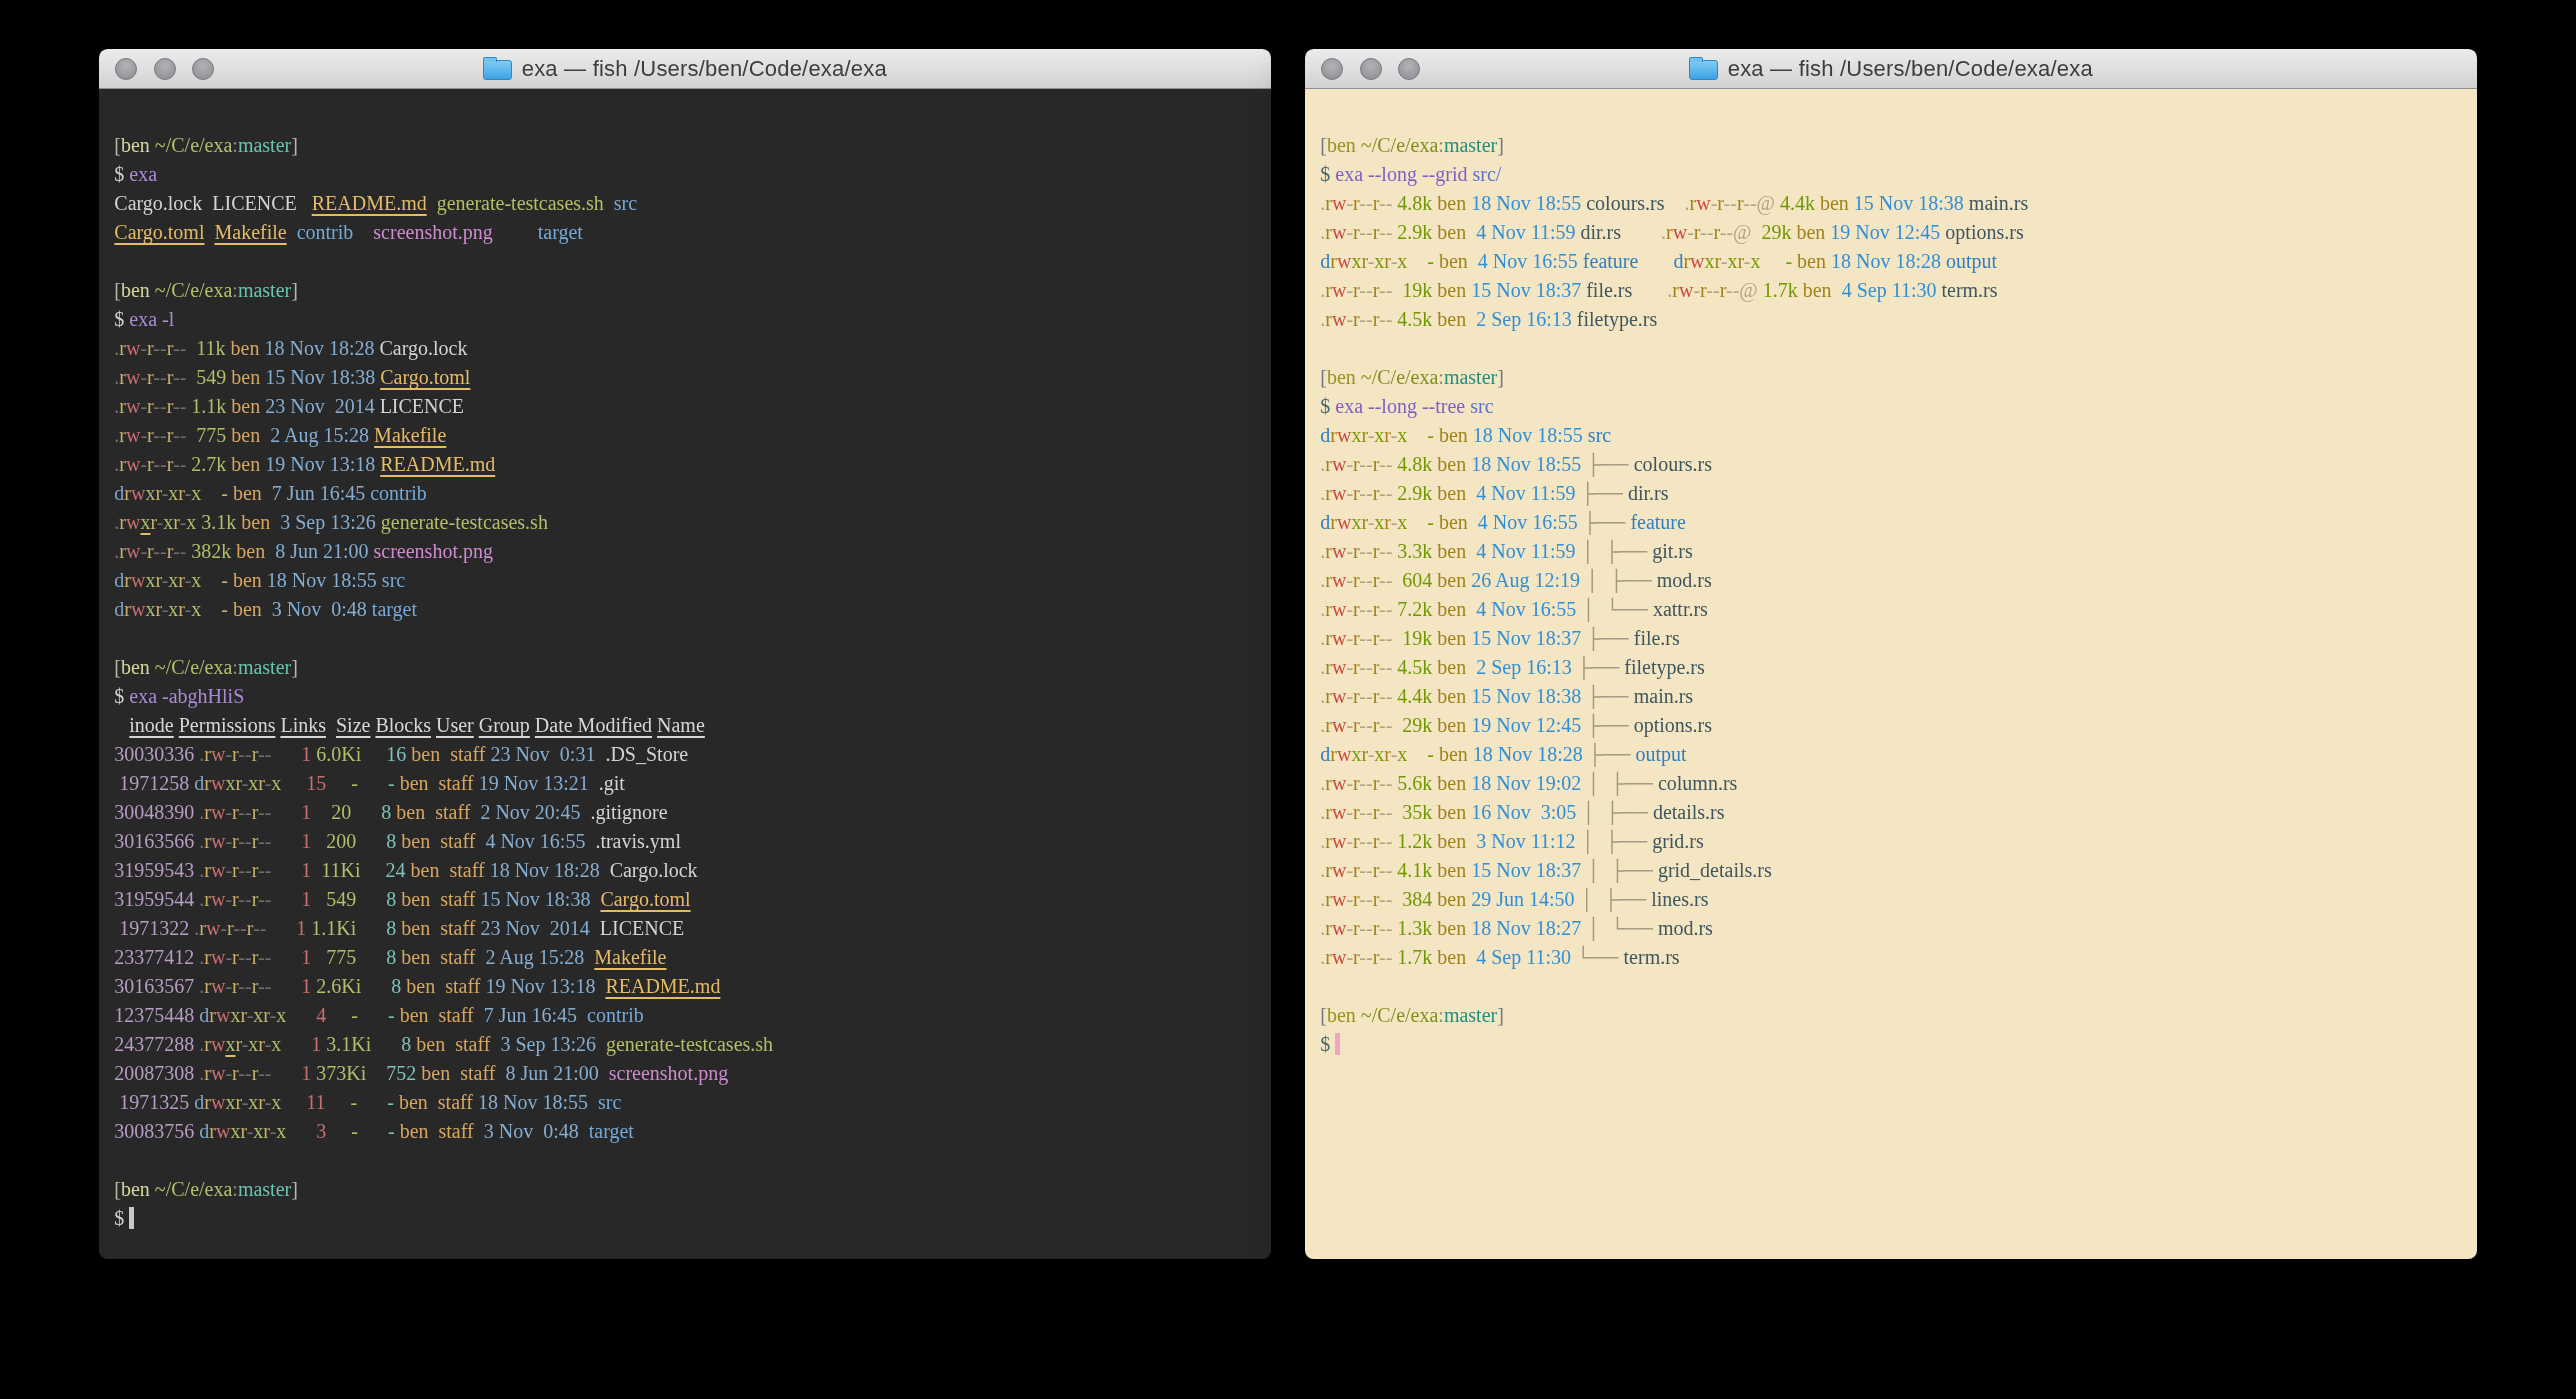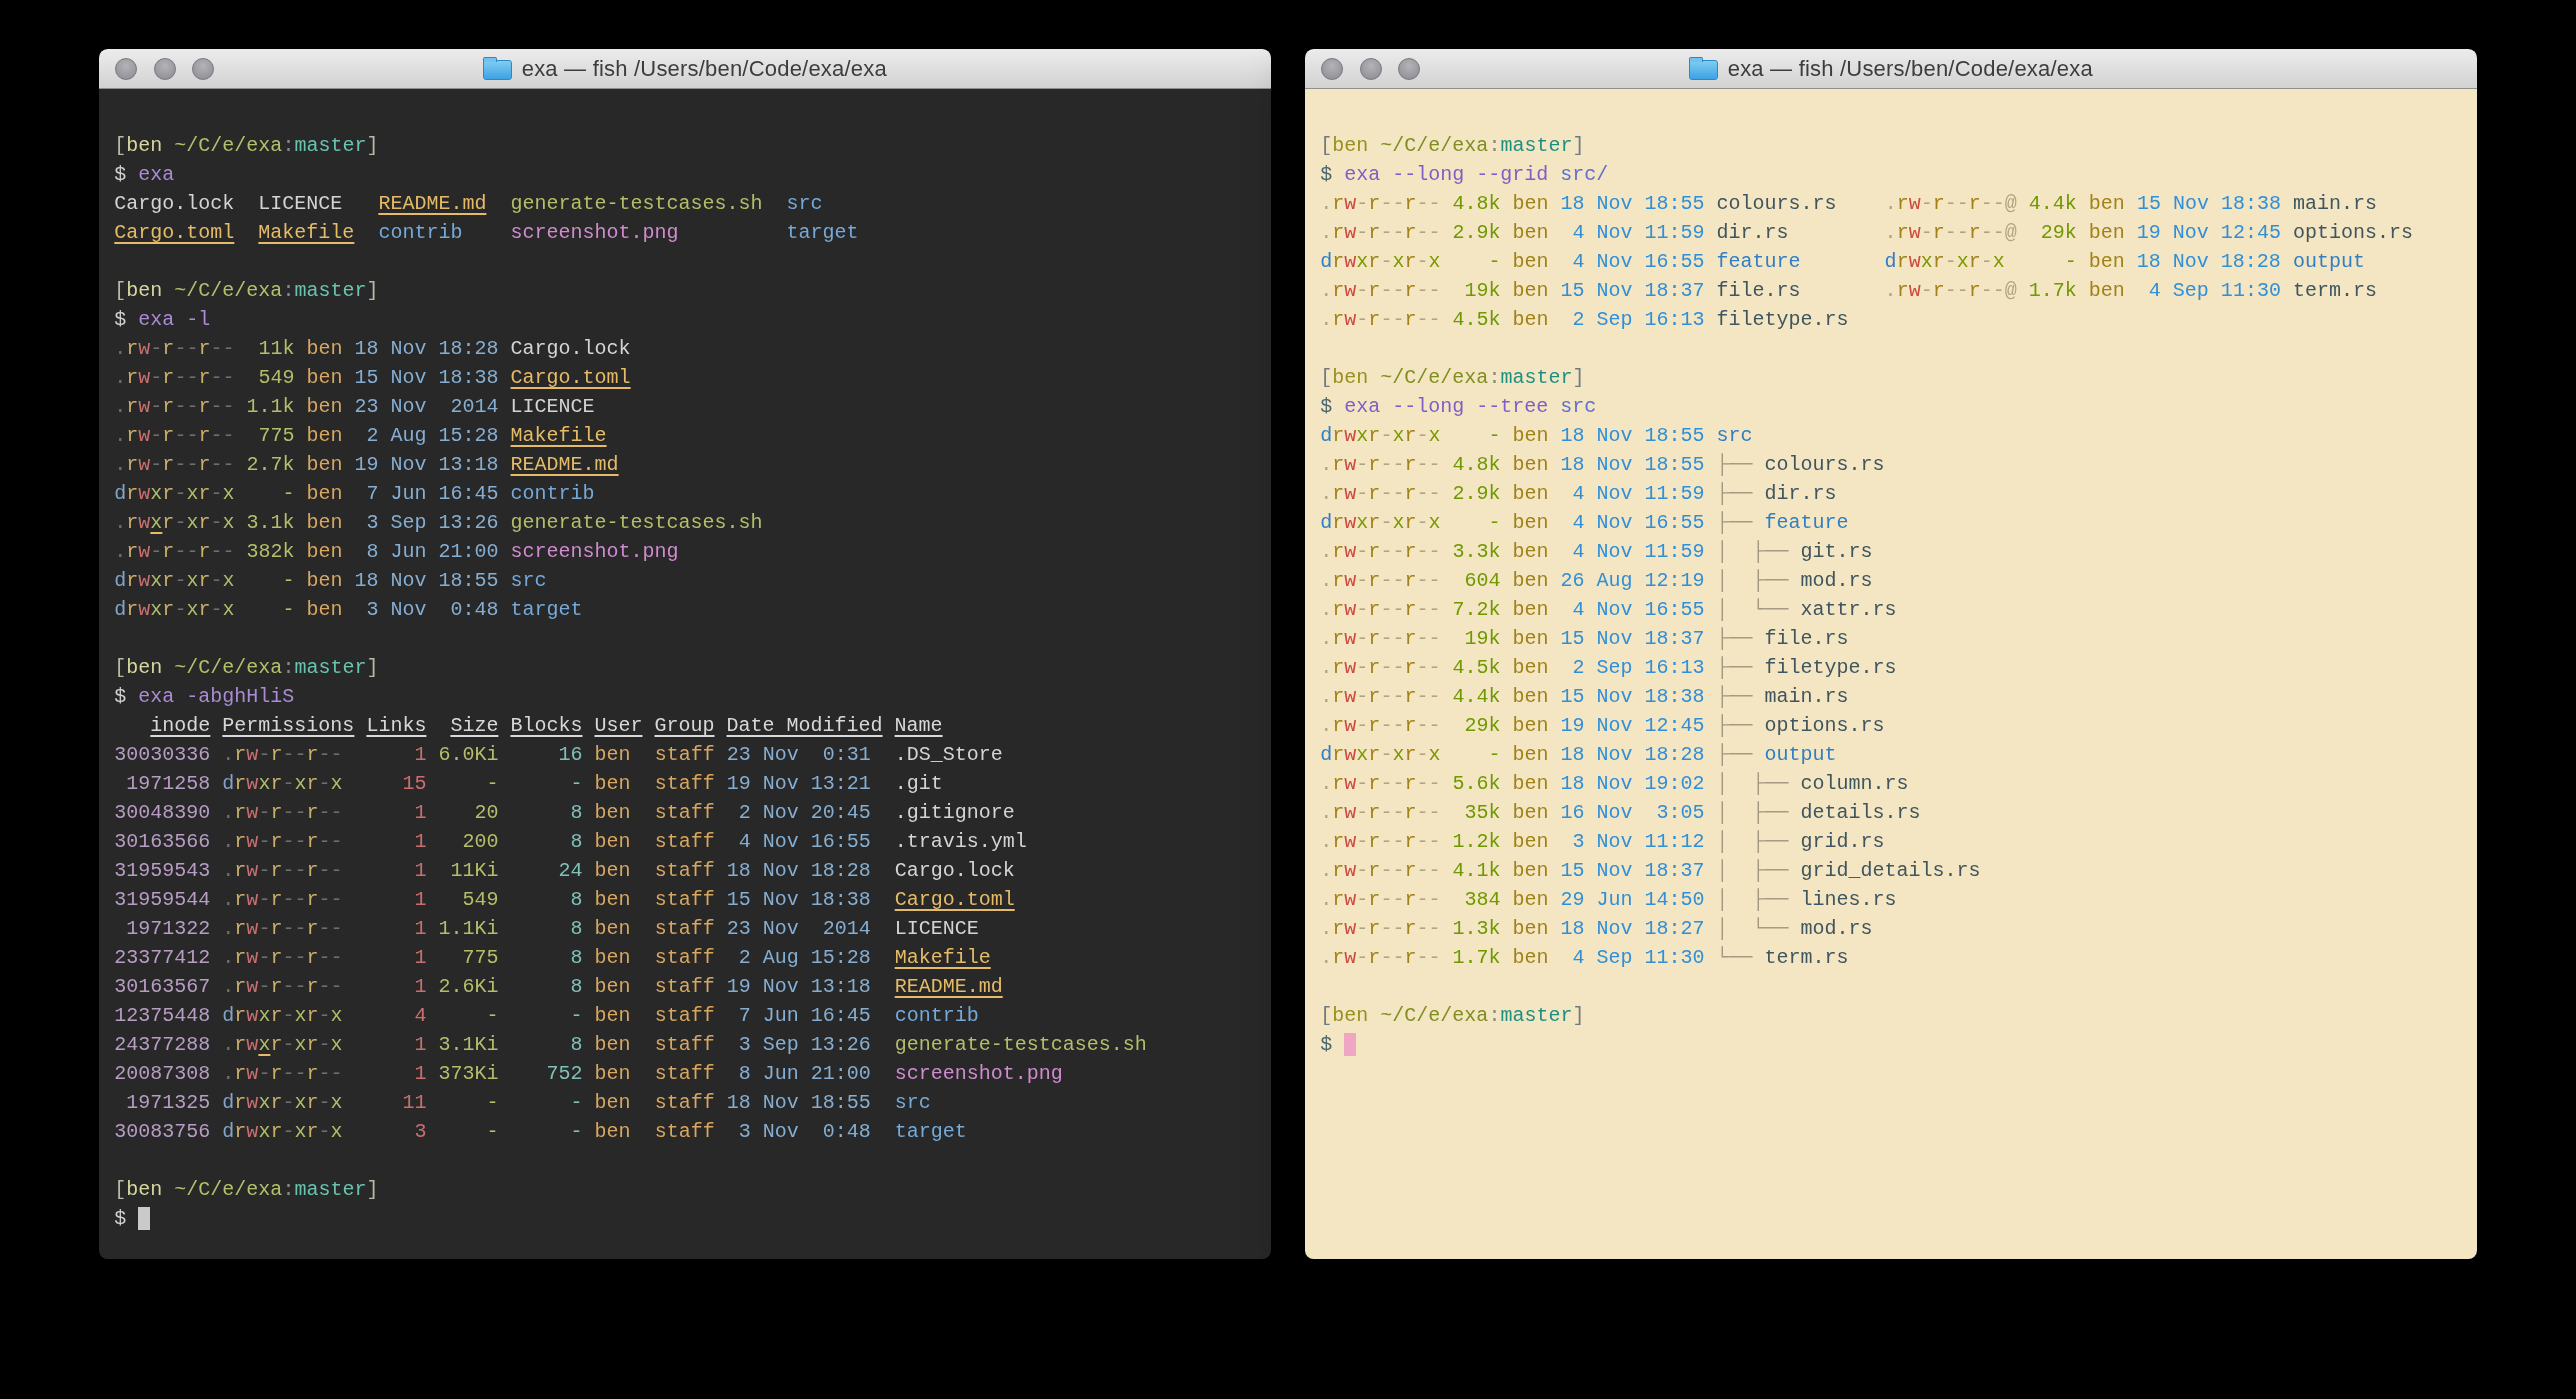--- a/index.html
+++ b/index.html
@@ -29,21 +29,21 @@
     background:linear-gradient(#7fcdf2,#3da2e4);
     border:1px solid #2e86c7; box-sizing:border-box;
   }
   .folder:before{
     content:"";position:absolute;left:-1px;top:-4.8px;width:11.5px;height:4.8px;
     background:#6fc3ee;border:1px solid #2e86c7;border-bottom:none;border-radius:1.9px 1.9px 0 0;
   }
   .titletext{font-size:22px;font-weight:500;color:#3d3d3d;letter-spacing:0.2px;}
   .term{
     height:1171px;box-sizing:border-box;padding:42px 13.4px 0 15.3px;
-    font-family:Liberation Mono, monospace;
+    font-family:Liberation Serif, serif;
     font-size:20px;line-height:29px;white-space:pre;
   }
   .tline{height:29px;}
   
   .s-bk{color:var(--bk)} .s-us{color:var(--us)} .s-pa{color:var(--pa)}
   .s-co{color:var(--co)} .s-br{color:var(--br)} .s-do{color:var(--do)}
   .s-cmd{color:var(--cmd)} .s-arg{color:var(--arg)} .s-pl{color:var(--pl)}
   .s-dot{color:var(--dot)} .s-pr{color:var(--pr)} .s-pw{color:var(--pw)}
   .s-px{color:var(--px)} .s-pd{color:var(--pd)}
   .s-pxu{color:var(--px);text-decoration:underline;text-underline-offset:3.8px;text-decoration-color:var(--nmu);}

